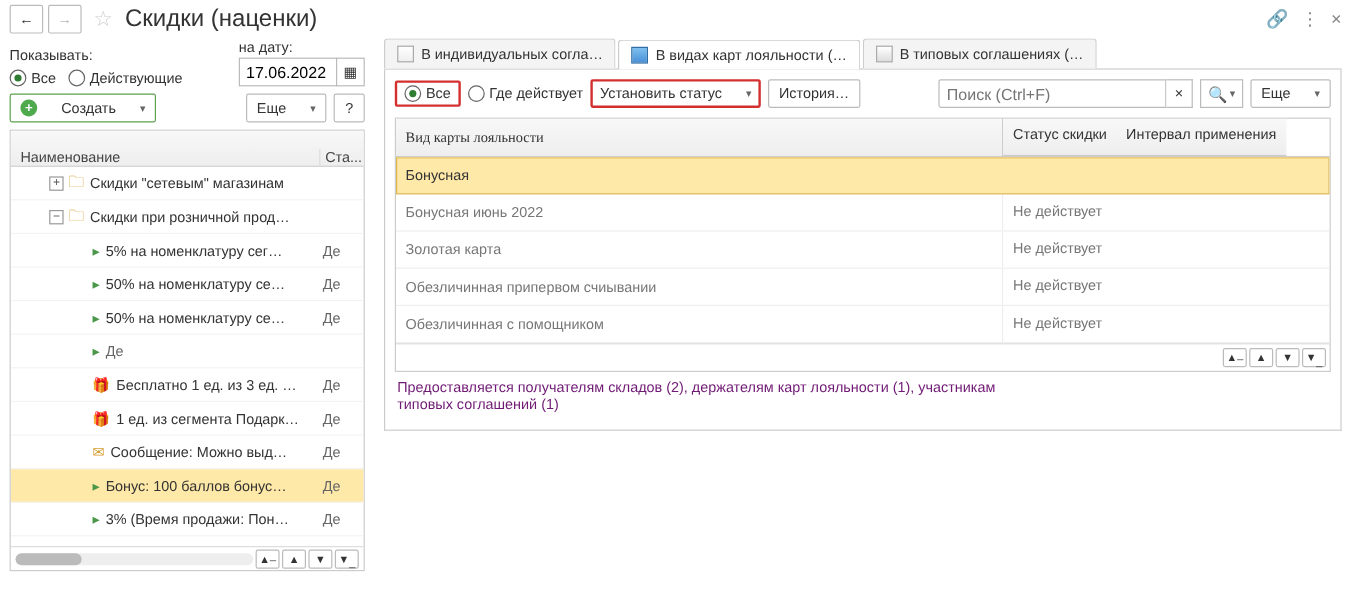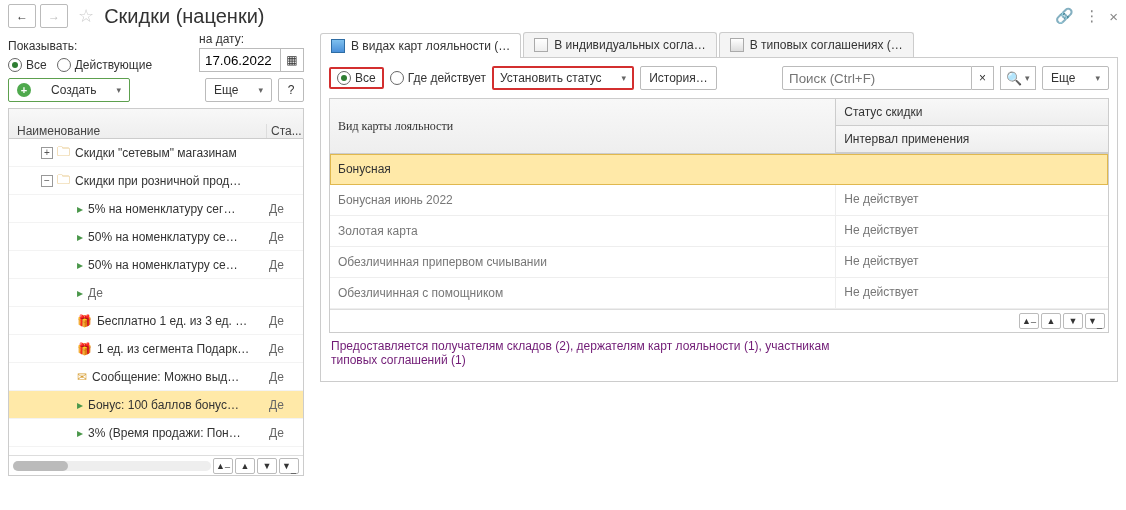--- a/index.html
+++ b/index.html
@@ -149,21 +149,21 @@
     cursor: pointer; color: #1976d2; gap: 2px;
   }
 
   .right-grid { border: 1px solid #ccc; }
   .rg-head { display: flex; }
   .rg-head-left {
     flex: 1.8; background: linear-gradient(#f8f8f8,#eee);
     border-right: 1px solid #ccc; padding: 8px; display: flex; align-items: center; font-family: Liberation Serif, serif;
   }
   .rg-head-right {
-    flex: 1; display: flex; flex-direction: column;
+    flex: 1; display: flex; flex-direction: row;
   }
   .rg-head-right > div {
     background: linear-gradient(#f8f8f8,#eee);
     border-bottom: 1px solid #ccc; padding: 6px 8px;
   }
   .rg-head-right > div:first-child { border-bottom: 1px solid #ccc; }
   .rg-head { border-bottom: 1px solid #ccc; }
 
   .rg-body { max-height: 270px; overflow: hidden; }
   .rg-row { display: flex; border-bottom: 1px solid #eee; }
@@ -325,27 +325,27 @@
         <div class="mini-btn">▲<span style="position:relative;top:-3px">_</span></div>
         <div class="mini-btn">▲</div>
         <div class="mini-btn">▼</div>
         <div class="mini-btn">▼<span style="position:relative;top:3px">_</span></div>
       </div>
     </div>
   </div>
 
   <div class="right-pane">
     <div class="tabs" id="tabs">
+        <div class="tab">
+          <span class="tab-ico ico-ind"></span>
+          <span>В индивидуальных согла…</span>
+        </div>
         <div class="tab active">
           <span class="tab-ico ico-card"></span>
           <span>В видах карт лояльности (…</span>
-        </div>
-        <div class="tab">
-          <span class="tab-ico ico-ind"></span>
-          <span>В индивидуальных согла…</span>
         </div>
         <div class="tab">
           <span class="tab-ico ico-typ"></span>
           <span>В типовых соглашениях (…</span>
         </div>
       </div>
     <div class="right-content">
       <div class="right-toolbar">
         <span class="radio-group hl-red">
           <span class="radio-dot checked"></span>

